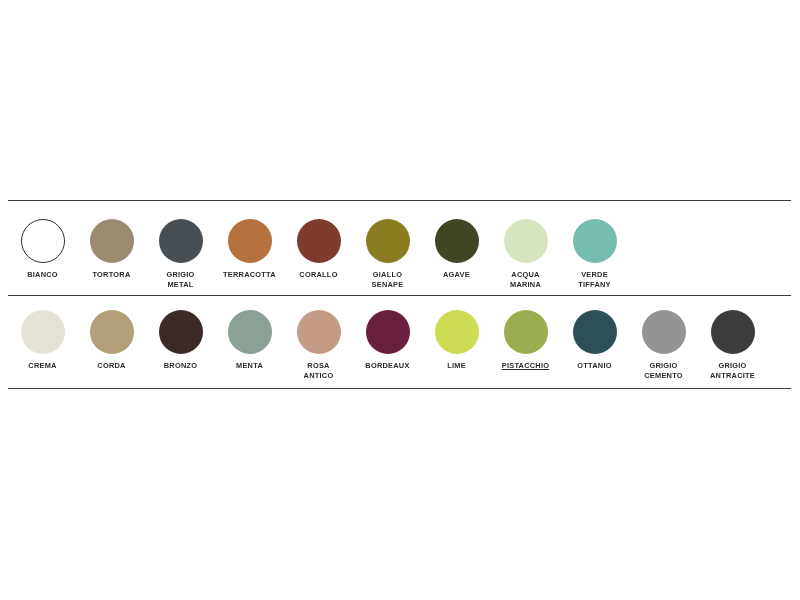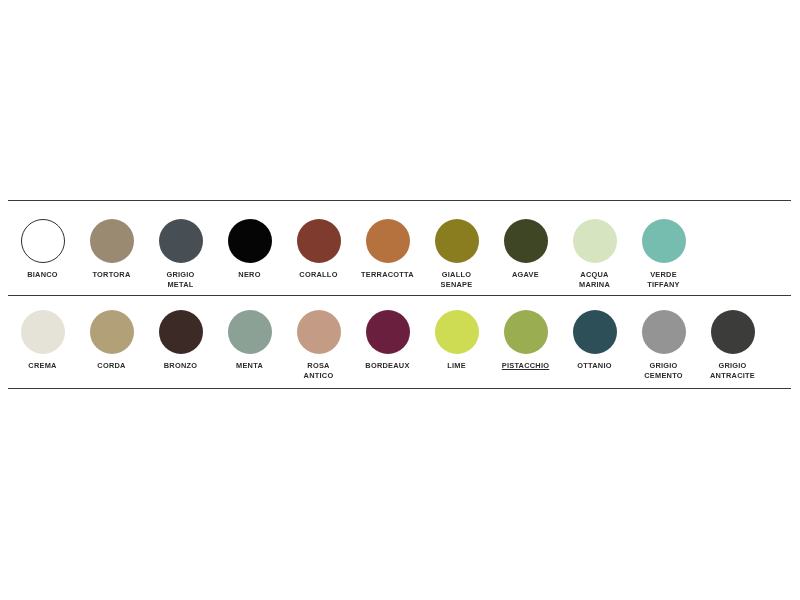--- a/index.html
+++ b/index.html
@@ -104,30 +104,26 @@
         <div class="swatch-cell">
           <div class="swatch-dot" style="background: rgb(154, 138, 114);"></div>
           <div class="swatch-label" style="color: rgb(43, 43, 43);">TORTORA</div>
         </div>
         <div class="swatch-cell">
           <div class="swatch-dot" style="background: rgb(71, 79, 84);"></div>
           <div class="swatch-label" style="color: rgb(43, 43, 43);">GRIGIO
 METAL</div>
         </div>
         <div class="swatch-cell">
-          <div class="swatch-dot" style="background: rgb(5, 5, 5);"></div>
-          <div class="swatch-label" style="color: rgb(43, 43, 43);">NERO</div>
+          <div class="swatch-dot" style="background: rgb(181, 113, 62);"></div>
+          <div class="swatch-label" style="color: rgb(43, 43, 43);">TERRACOTTA</div>
         </div>
         <div class="swatch-cell">
           <div class="swatch-dot" style="background: rgb(126, 59, 46);"></div>
           <div class="swatch-label" style="color: rgb(43, 43, 43);">CORALLO</div>
-        </div>
-        <div class="swatch-cell">
-          <div class="swatch-dot" style="background: rgb(181, 113, 62);"></div>
-          <div class="swatch-label" style="color: rgb(43, 43, 43);">TERRACOTTA</div>
         </div>
         <div class="swatch-cell">
           <div class="swatch-dot" style="background: rgb(138, 125, 32);"></div>
           <div class="swatch-label" style="color: rgb(43, 43, 43);">GIALLO
 SENAPE</div>
         </div>
         <div class="swatch-cell">
           <div class="swatch-dot" style="background: rgb(63, 70, 38);"></div>
           <div class="swatch-label" style="color: rgb(43, 43, 43);">AGAVE</div>
         </div>

